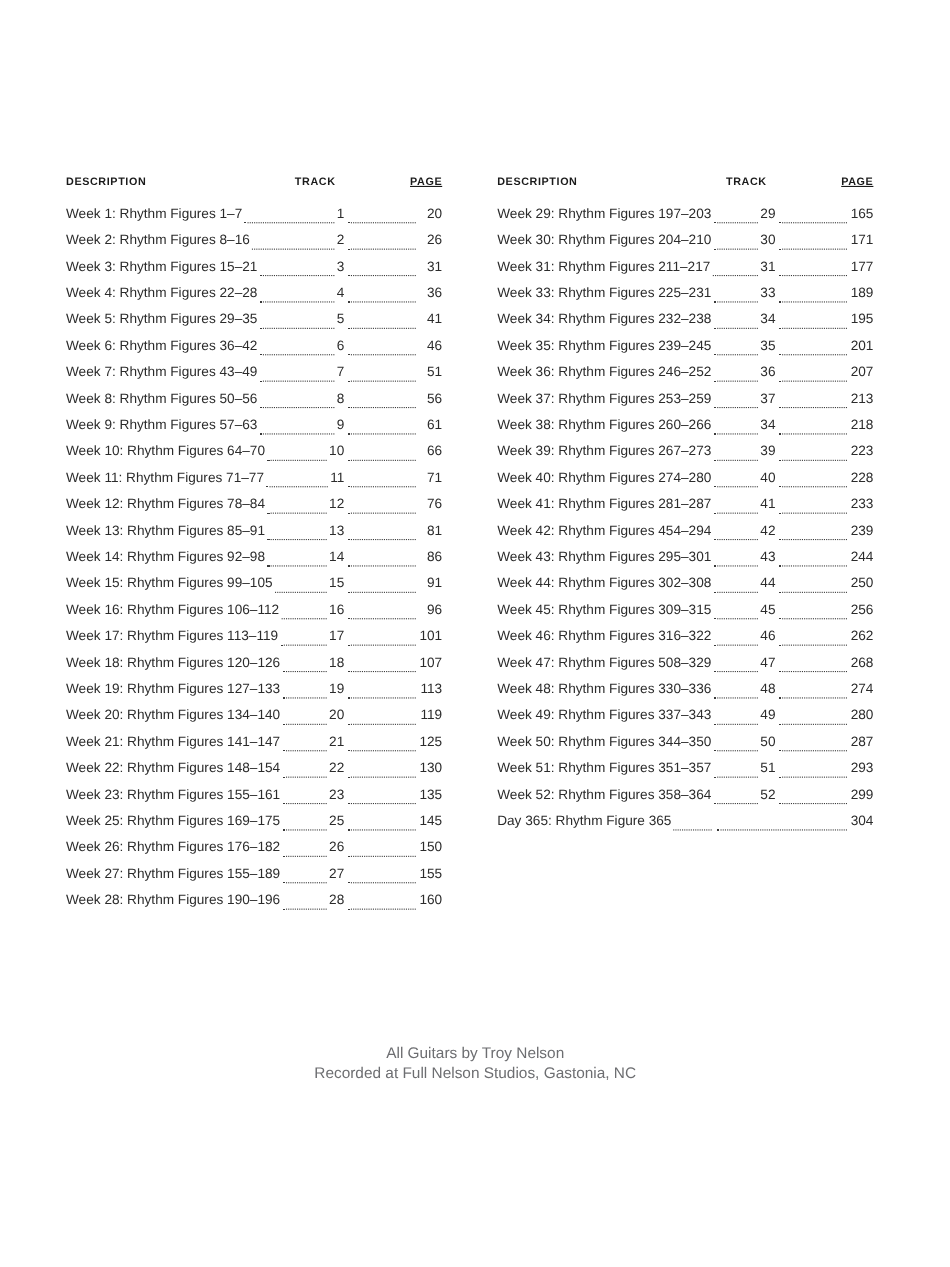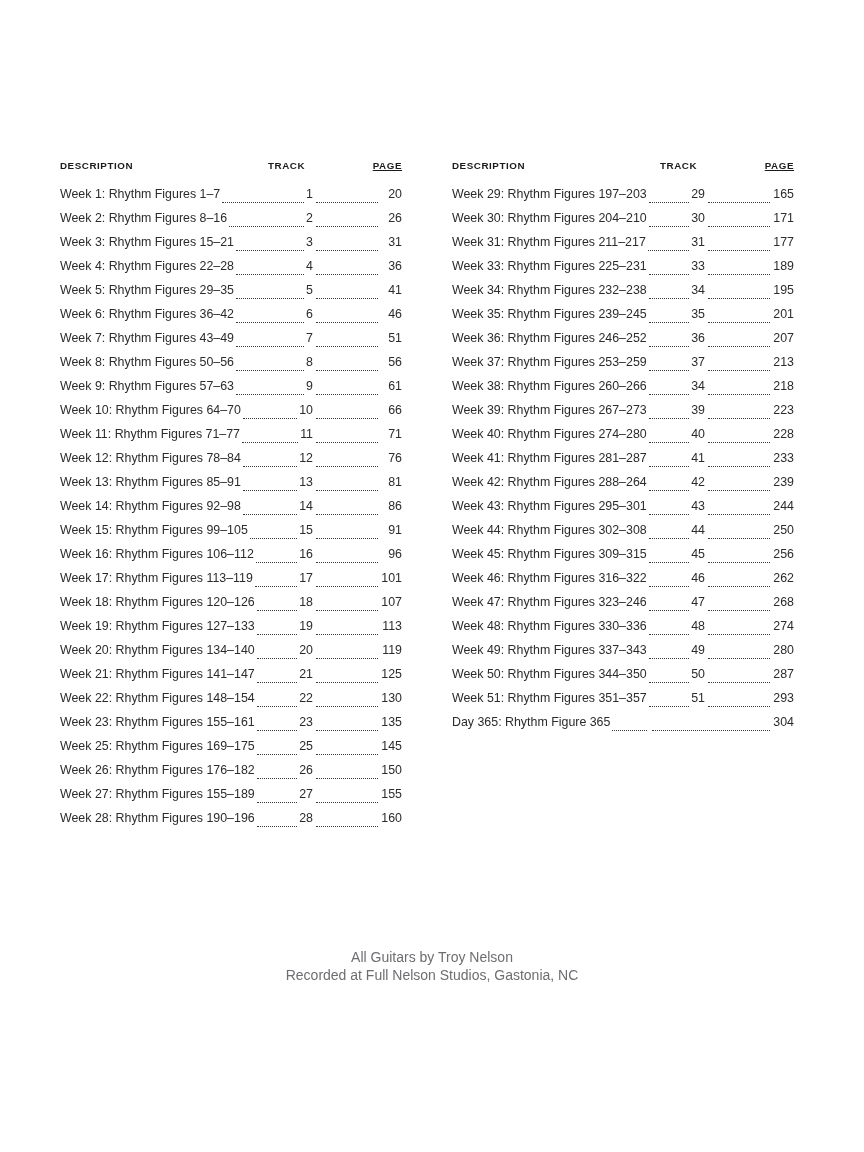--- a/index.html
+++ b/index.html
@@ -422,21 +422,21 @@
             <span class="r-page">228</span>
           </div>
           <div class="row">
             <span class="r-desc">Week 41: Rhythm Figures 281–287</span>
             <span class="r-leader1"></span>
             <span class="r-track">41</span>
             <span class="r-leader2"></span>
             <span class="r-page">233</span>
           </div>
           <div class="row">
-            <span class="r-desc">Week 42: Rhythm Figures 288–264</span>
+            <span class="r-desc">Week 42: Rhythm Figures 454–294</span>
             <span class="r-leader1"></span>
             <span class="r-track">42</span>
             <span class="r-leader2"></span>
             <span class="r-page">239</span>
           </div>
           <div class="row">
             <span class="r-desc">Week 43: Rhythm Figures 295–301</span>
             <span class="r-leader1"></span>
             <span class="r-track">43</span>
             <span class="r-leader2"></span>
@@ -457,21 +457,21 @@
             <span class="r-page">256</span>
           </div>
           <div class="row">
             <span class="r-desc">Week 46: Rhythm Figures 316–322</span>
             <span class="r-leader1"></span>
             <span class="r-track">46</span>
             <span class="r-leader2"></span>
             <span class="r-page">262</span>
           </div>
           <div class="row">
-            <span class="r-desc">Week 47: Rhythm Figures 323–246</span>
+            <span class="r-desc">Week 47: Rhythm Figures 508–329</span>
             <span class="r-leader1"></span>
             <span class="r-track">47</span>
             <span class="r-leader2"></span>
             <span class="r-page">268</span>
           </div>
           <div class="row">
             <span class="r-desc">Week 48: Rhythm Figures 330–336</span>
             <span class="r-leader1"></span>
             <span class="r-track">48</span>
             <span class="r-leader2"></span>
@@ -490,20 +490,27 @@
             <span class="r-track">50</span>
             <span class="r-leader2"></span>
             <span class="r-page">287</span>
           </div>
           <div class="row">
             <span class="r-desc">Week 51: Rhythm Figures 351–357</span>
             <span class="r-leader1"></span>
             <span class="r-track">51</span>
             <span class="r-leader2"></span>
             <span class="r-page">293</span>
+          </div>
+          <div class="row">
+            <span class="r-desc">Week 52: Rhythm Figures 358–364</span>
+            <span class="r-leader1"></span>
+            <span class="r-track">52</span>
+            <span class="r-leader2"></span>
+            <span class="r-page">299</span>
           </div>
           <div class="row">
             <span class="r-desc">Day 365: Rhythm Figure 365</span>
             <span class="r-leader1"></span>
             <span class="r-track"></span>
             <span class="r-leader2" style="flex-basis: 118px;"></span>
             <span class="r-page">304</span>
           </div>
         </div>
     </div>

